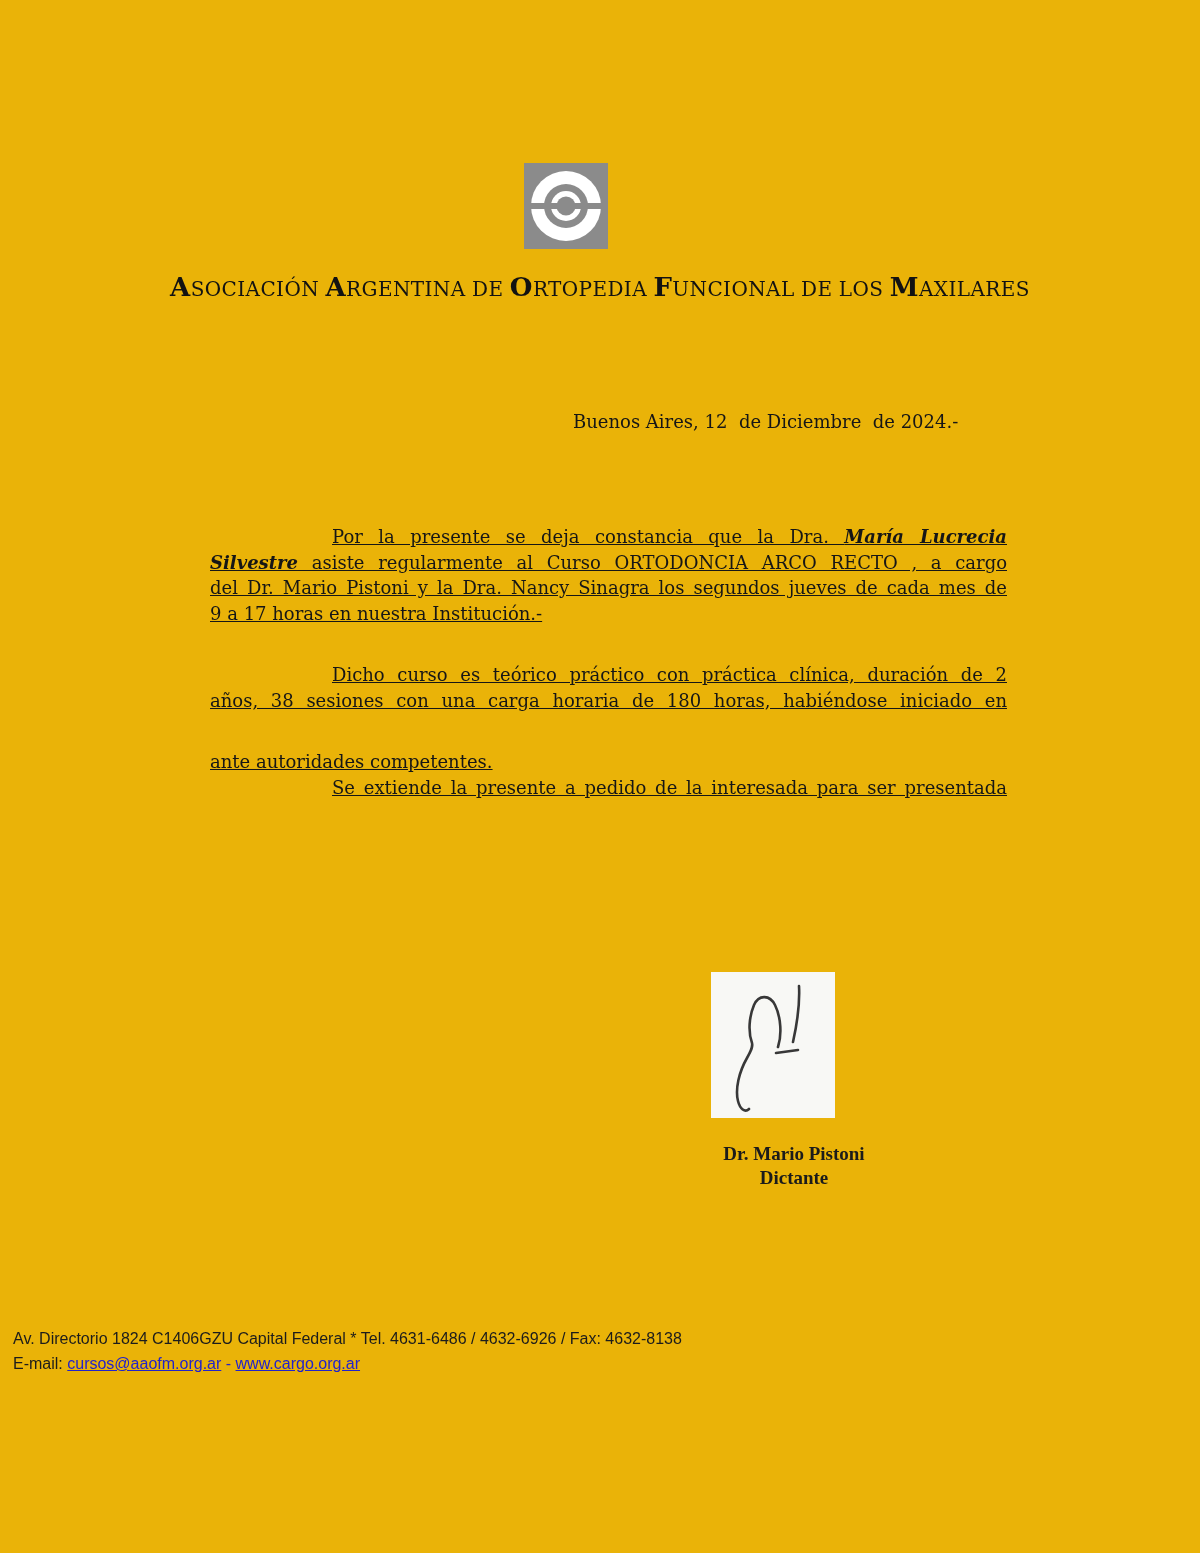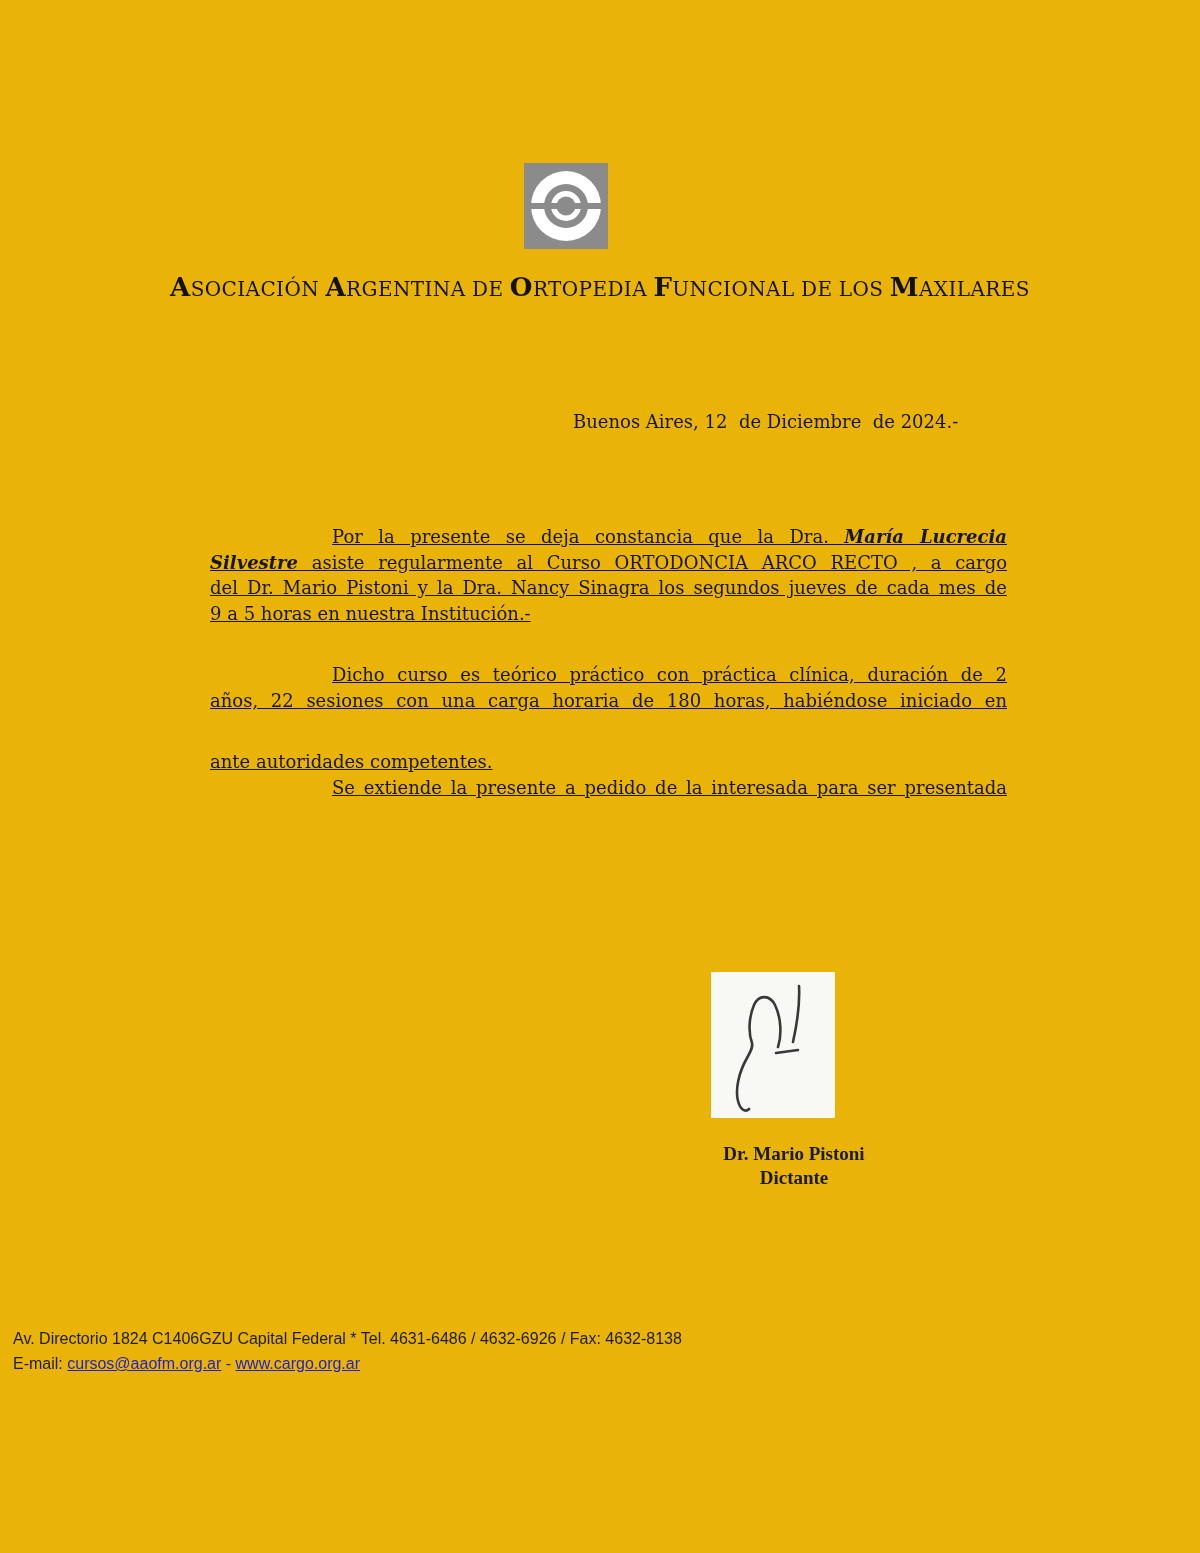--- a/index.html
+++ b/index.html
@@ -110,25 +110,25 @@
     <span class="tw"><b class="ti">A</b><span class="tr">sociación</span></span><span class="tw"><b class="ti">A</b><span class="tr">rgentina</span></span><span class="tw"><b class="ti"></b><span class="tr">de</span></span><span class="tw"><b class="ti">O</b><span class="tr">rtopedia</span></span><span class="tw"><b class="ti">F</b><span class="tr">uncional</span></span><span class="tw"><b class="ti"></b><span class="tr">de</span></span><span class="tw"><b class="ti"></b><span class="tr">los</span></span><span class="tw"><b class="ti">M</b><span class="tr">axilares</span></span>
   </div>
 
   <div class="date-line">Buenos Aires, 12  de Diciembre  de 2024.-</div>
 
   <div class="body-block">
     <div class="para">
       <div class="bline indent"><span>Por la presente se deja constancia que la Dra. </span><span class="bi">María Lucrecia</span></div>
       <div class="bline"><span class="bi">Silvestre</span><span> asiste regularmente al Curso ORTODONCIA ARCO RECTO , a cargo</span></div>
       <div class="bline">del  Dr. Mario Pistoni y la Dra. Nancy Sinagra los segundos jueves de cada mes de</div>
-      <div class="bline last">9 a 5 horas en nuestra Institución.-</div>
+      <div class="bline last">9 a 17 horas en nuestra Institución.-</div>
     </div>
     <div class="para">
       <div class="bline indent">Dicho curso es teórico práctico con práctica clínica, duración de 2</div>
-      <div class="bline">años, 22 sesiones con una carga horaria de 180 horas, habiéndose iniciado en</div>
+      <div class="bline">años, 38 sesiones con una carga horaria de 180 horas, habiéndose iniciado en</div>
     </div>
     <div class="para">
       <div class="bline last">ante autoridades competentes.</div>
       <div class="bline indent">Se extiende la presente a pedido de la  interesada para ser presentada</div>
     </div>
   </div>
 
   <div class="signature-box">
     <svg width="124" height="146" viewBox="0 0 124 146">
       <g fill="none" stroke="#383838" stroke-width="2.6" stroke-linecap="round">

